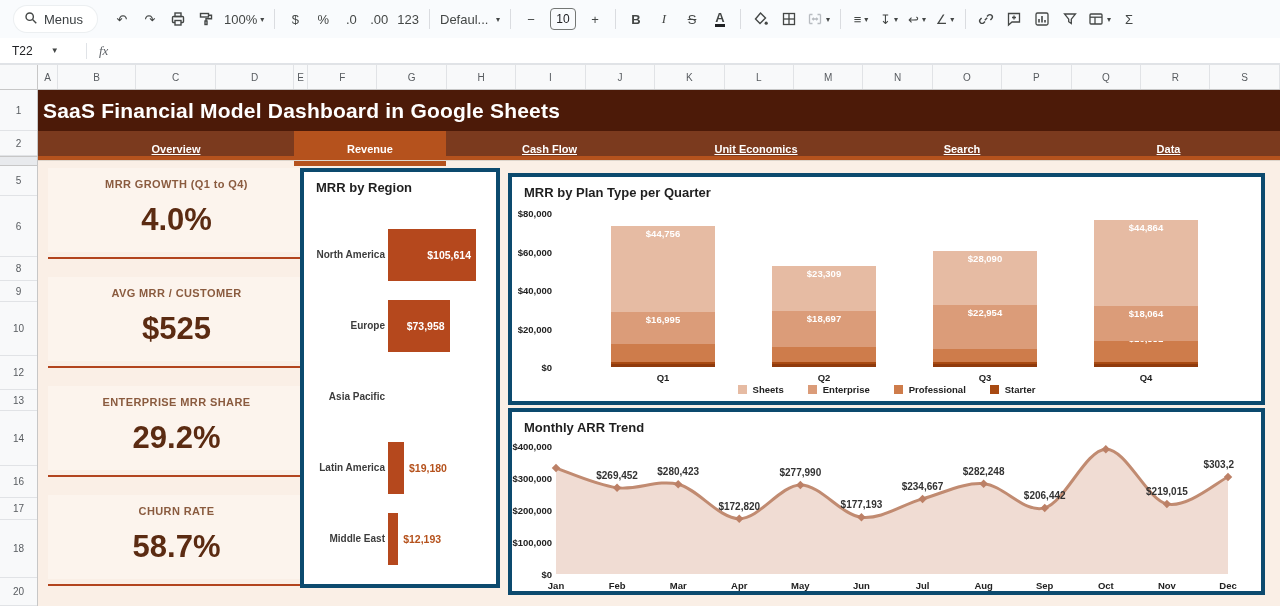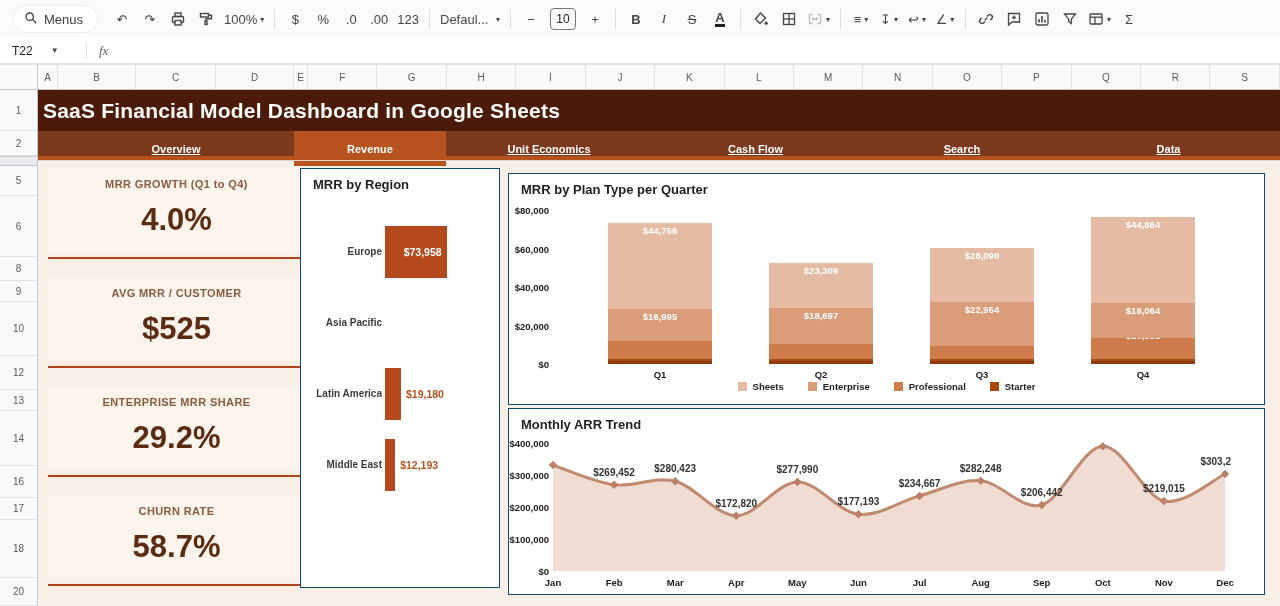--- a/index.html
+++ b/index.html
@@ -62,21 +62,21 @@
   .strip { position:absolute; left:0; top:66px; width:1242px; height:4px; }
   .strip2 { position:absolute; left:0; top:70px; width:1242px; height:1px; background:#ddd5cc; }
 
   
   .kpi-card { position:absolute; left:10px; width:257px; height:84px; background:#fcf4ed; text-align:center; }
   .kpi-label { margin-top:10px; font-size:11px; font-weight:bold; color:#8a5b3f; letter-spacing:.4px; }
   .kpi-value { margin-top:12px; font-size:31px; font-weight:bold; color:#5b2b12; }
   .kpi-divider { position:absolute; left:10px; width:257px; height:2px; background:#b2441d; }
 
   
-  .card { position:absolute; background:#fff; border:1px solid #0c4a6e; overflow:hidden; }
+  .card { position:absolute; background:#fff; border:4px solid #0c4a6e; overflow:hidden; }
   .card-title { position:absolute; left:12px; top:8px; font-size:13px; font-weight:bold; color:#1f1f1f; }
 
   
   .region-rows { position:absolute; left:0; top:47px; width:100%; }
   .region-row { height:71px; display:flex; align-items:center; }
   .region-label { width:84px; flex:none; text-align:right; padding-right:3px; font-size:10px; font-weight:bold; color:#3c3c3c; }
   .region-barwrap { flex:1; display:flex; align-items:center; height:52px; }
   .region-bar { height:52px; background:#b5481d; display:flex; align-items:center; justify-content:flex-end; }
   .rbar-in { color:#fff; font-size:10.5px; font-weight:bold; padding-right:5px; white-space:nowrap; }
   .rbar-out { color:#b5521d; font-size:10.5px; font-weight:bold; padding-left:5px; white-space:nowrap; }
@@ -245,25 +245,25 @@
       <span>SaaS Financial Model Dashboard in Google Sheets</span>
     </div>
     <div class="navrow" style="background: rgb(123, 58, 30);">
         <div class="navpad" style="width: 20px;"></div>
         <div class="navtab" style="width: 236px;">
           <span>Overview</span>
         </div>
         <div class="navtab active" style="width: 152px; background: rgb(181, 82, 29);">
           <span>Revenue</span>
         </div>
+        <div class="navtab" style="width: 207px;">
+          <span>Cash Flow</span>
+        </div>
         <div class="navtab" style="width: 206px;">
           <span>Unit Economics</span>
-        </div>
-        <div class="navtab" style="width: 207px;">
-          <span>Cash Flow</span>
         </div>
         <div class="navtab" style="width: 206px;">
           <span>Search</span>
         </div>
         <div class="navtab" style="width: 207px;">
           <span>Data</span>
         </div>
       </div>
     <div class="strip" style="background: rgb(181, 82, 29);"></div>
     <div class="strip2"></div>
@@ -286,20 +286,28 @@
         <div class="kpi-card" style="top: 405px;">
           <div class="kpi-label">CHURN RATE</div>
           <div class="kpi-value">58.7%</div>
         </div>
         <div class="kpi-divider" style="top: 494px; background: rgb(178, 68, 29);"></div>
       </div>
 
     <div class="card" id="region-card" style="left:262px; top:78px; width:200px; height:420px;">
       <div class="card-title">MRR by Region</div>
       <div class="region-rows" id="region-rows">
+          <div class="region-row">
+            <div class="region-label">North America</div>
+            <div class="region-barwrap">
+              <div class="region-bar" style="width: 88px; background: rgb(181, 72, 29);">
+                <span class="rbar-in">$105,614</span>
+              </div>
+            </div>
+          </div>
           <div class="region-row">
             <div class="region-label">Europe</div>
             <div class="region-barwrap">
               <div class="region-bar" style="width: 61.6235px; background: rgb(181, 72, 29);">
                 <span class="rbar-in">$73,958</span>
               </div>
             </div>
           </div>
           <div class="region-row">
             <div class="region-label">Asia Pacific</div>

